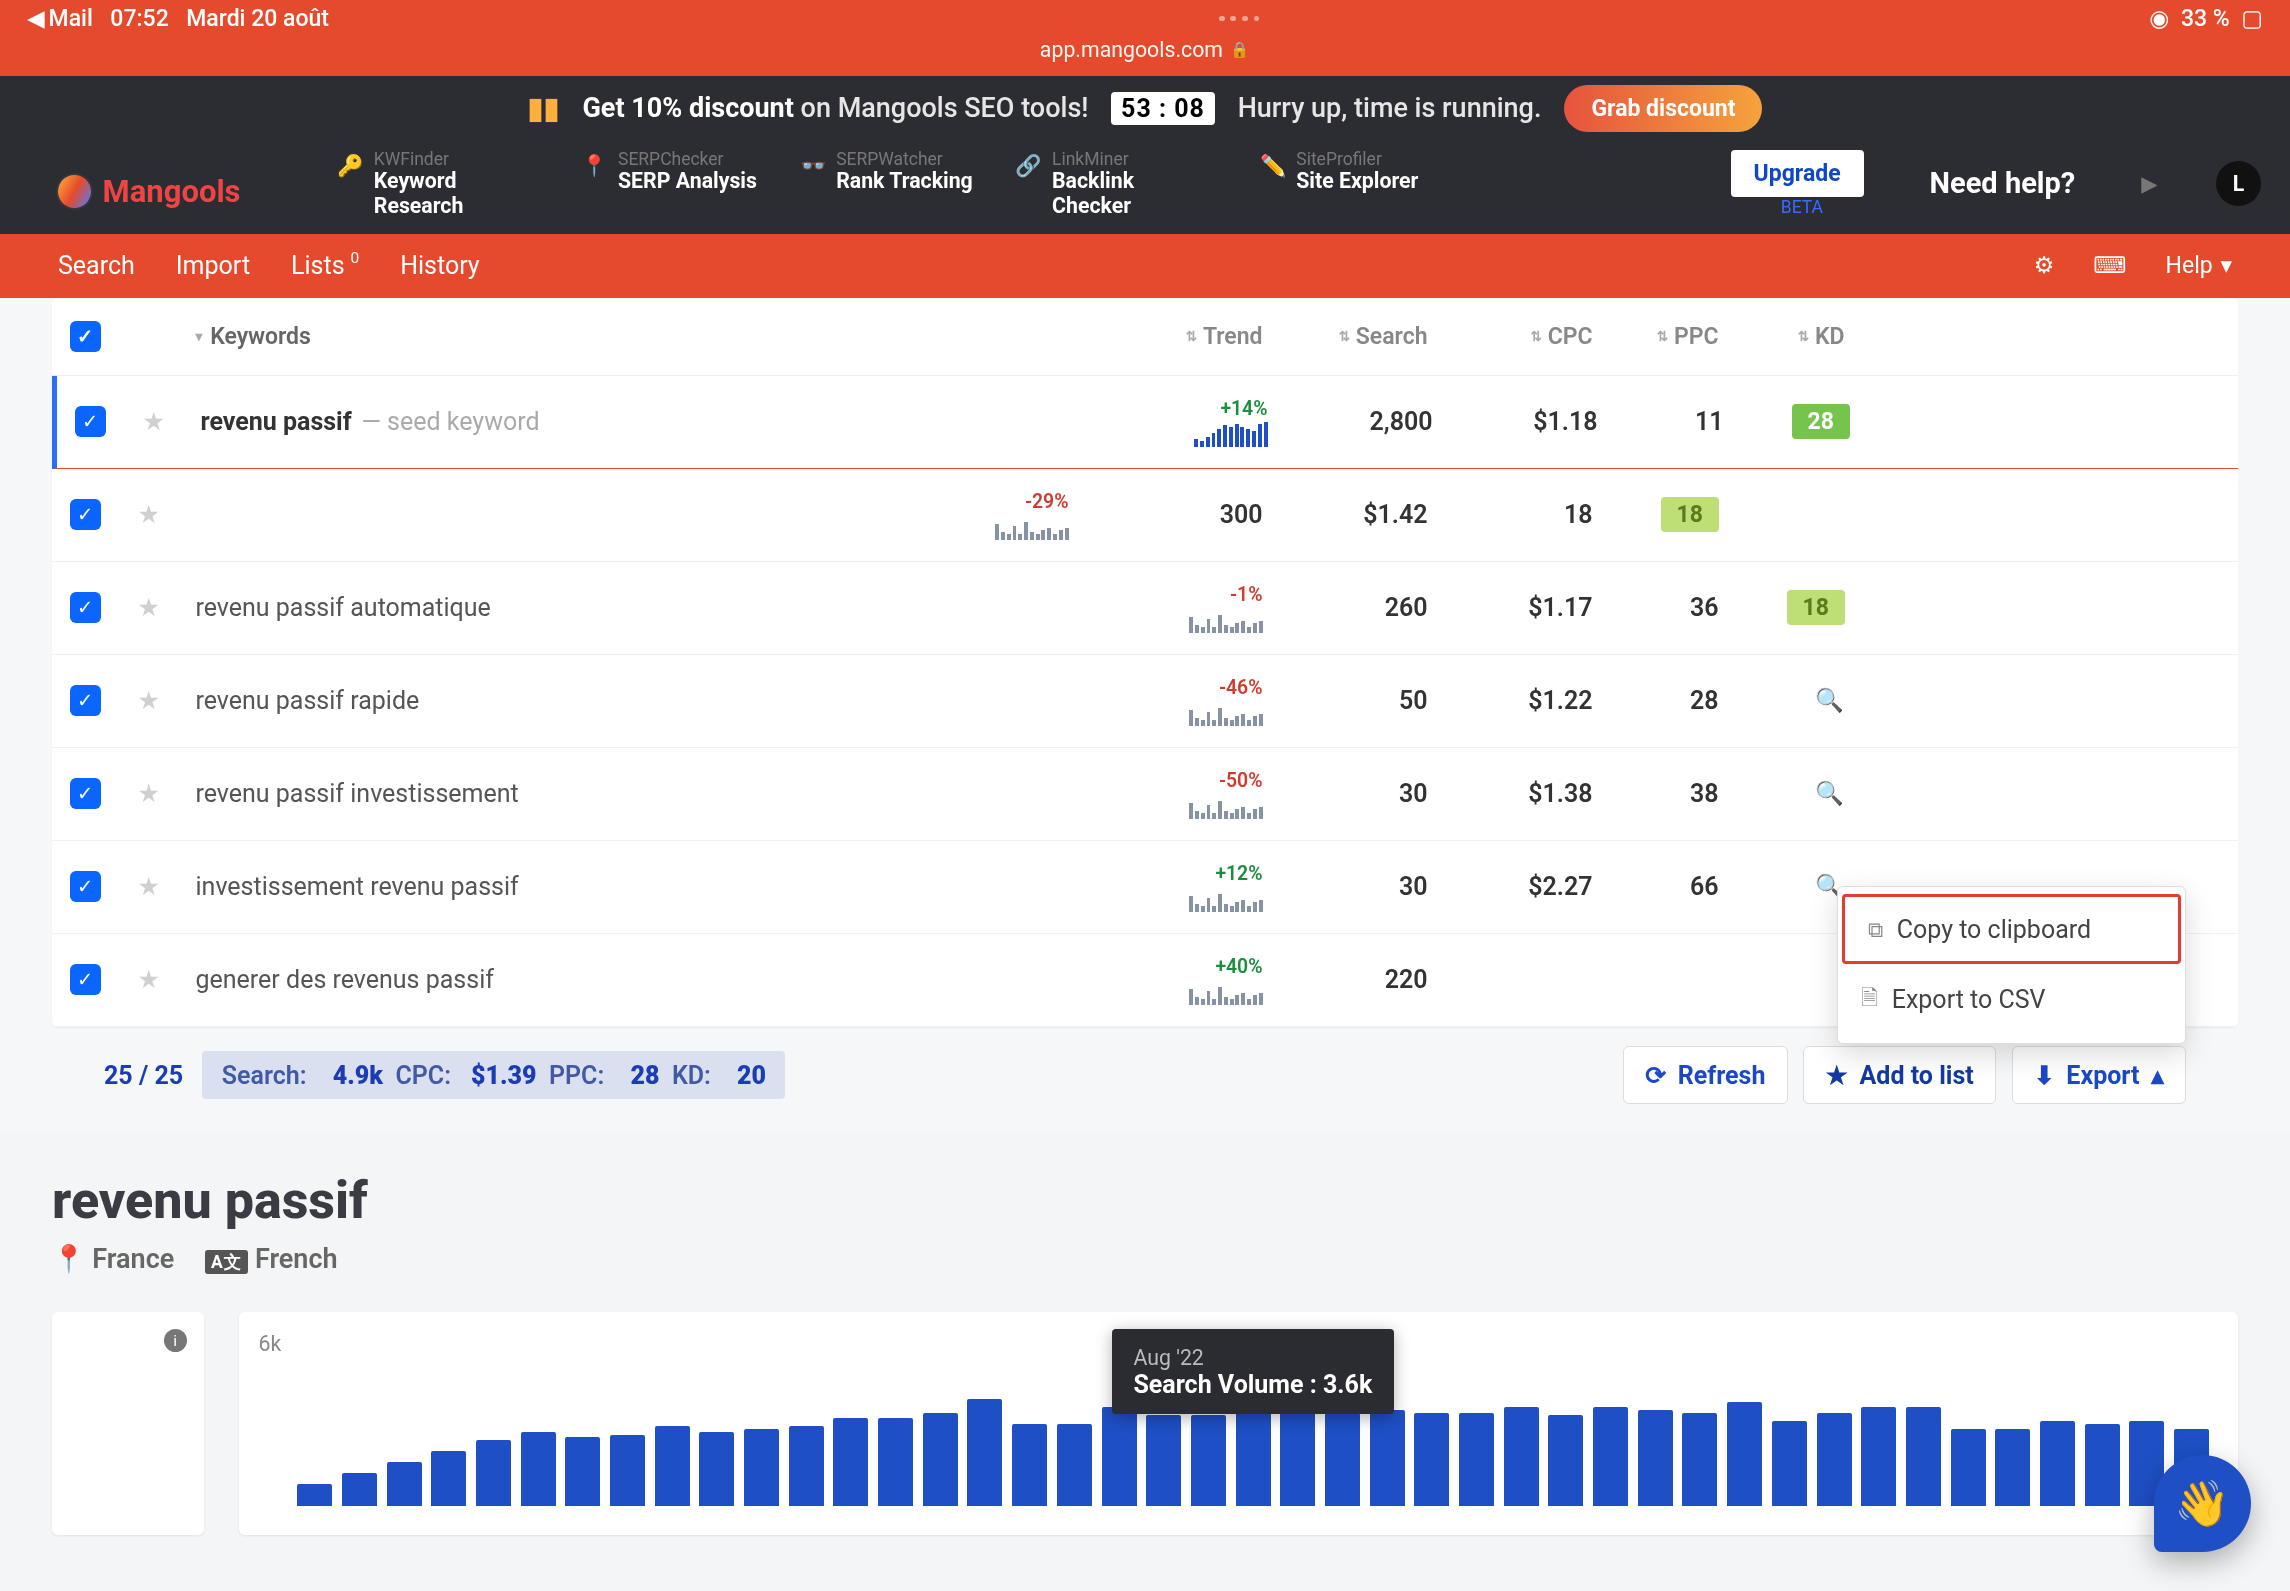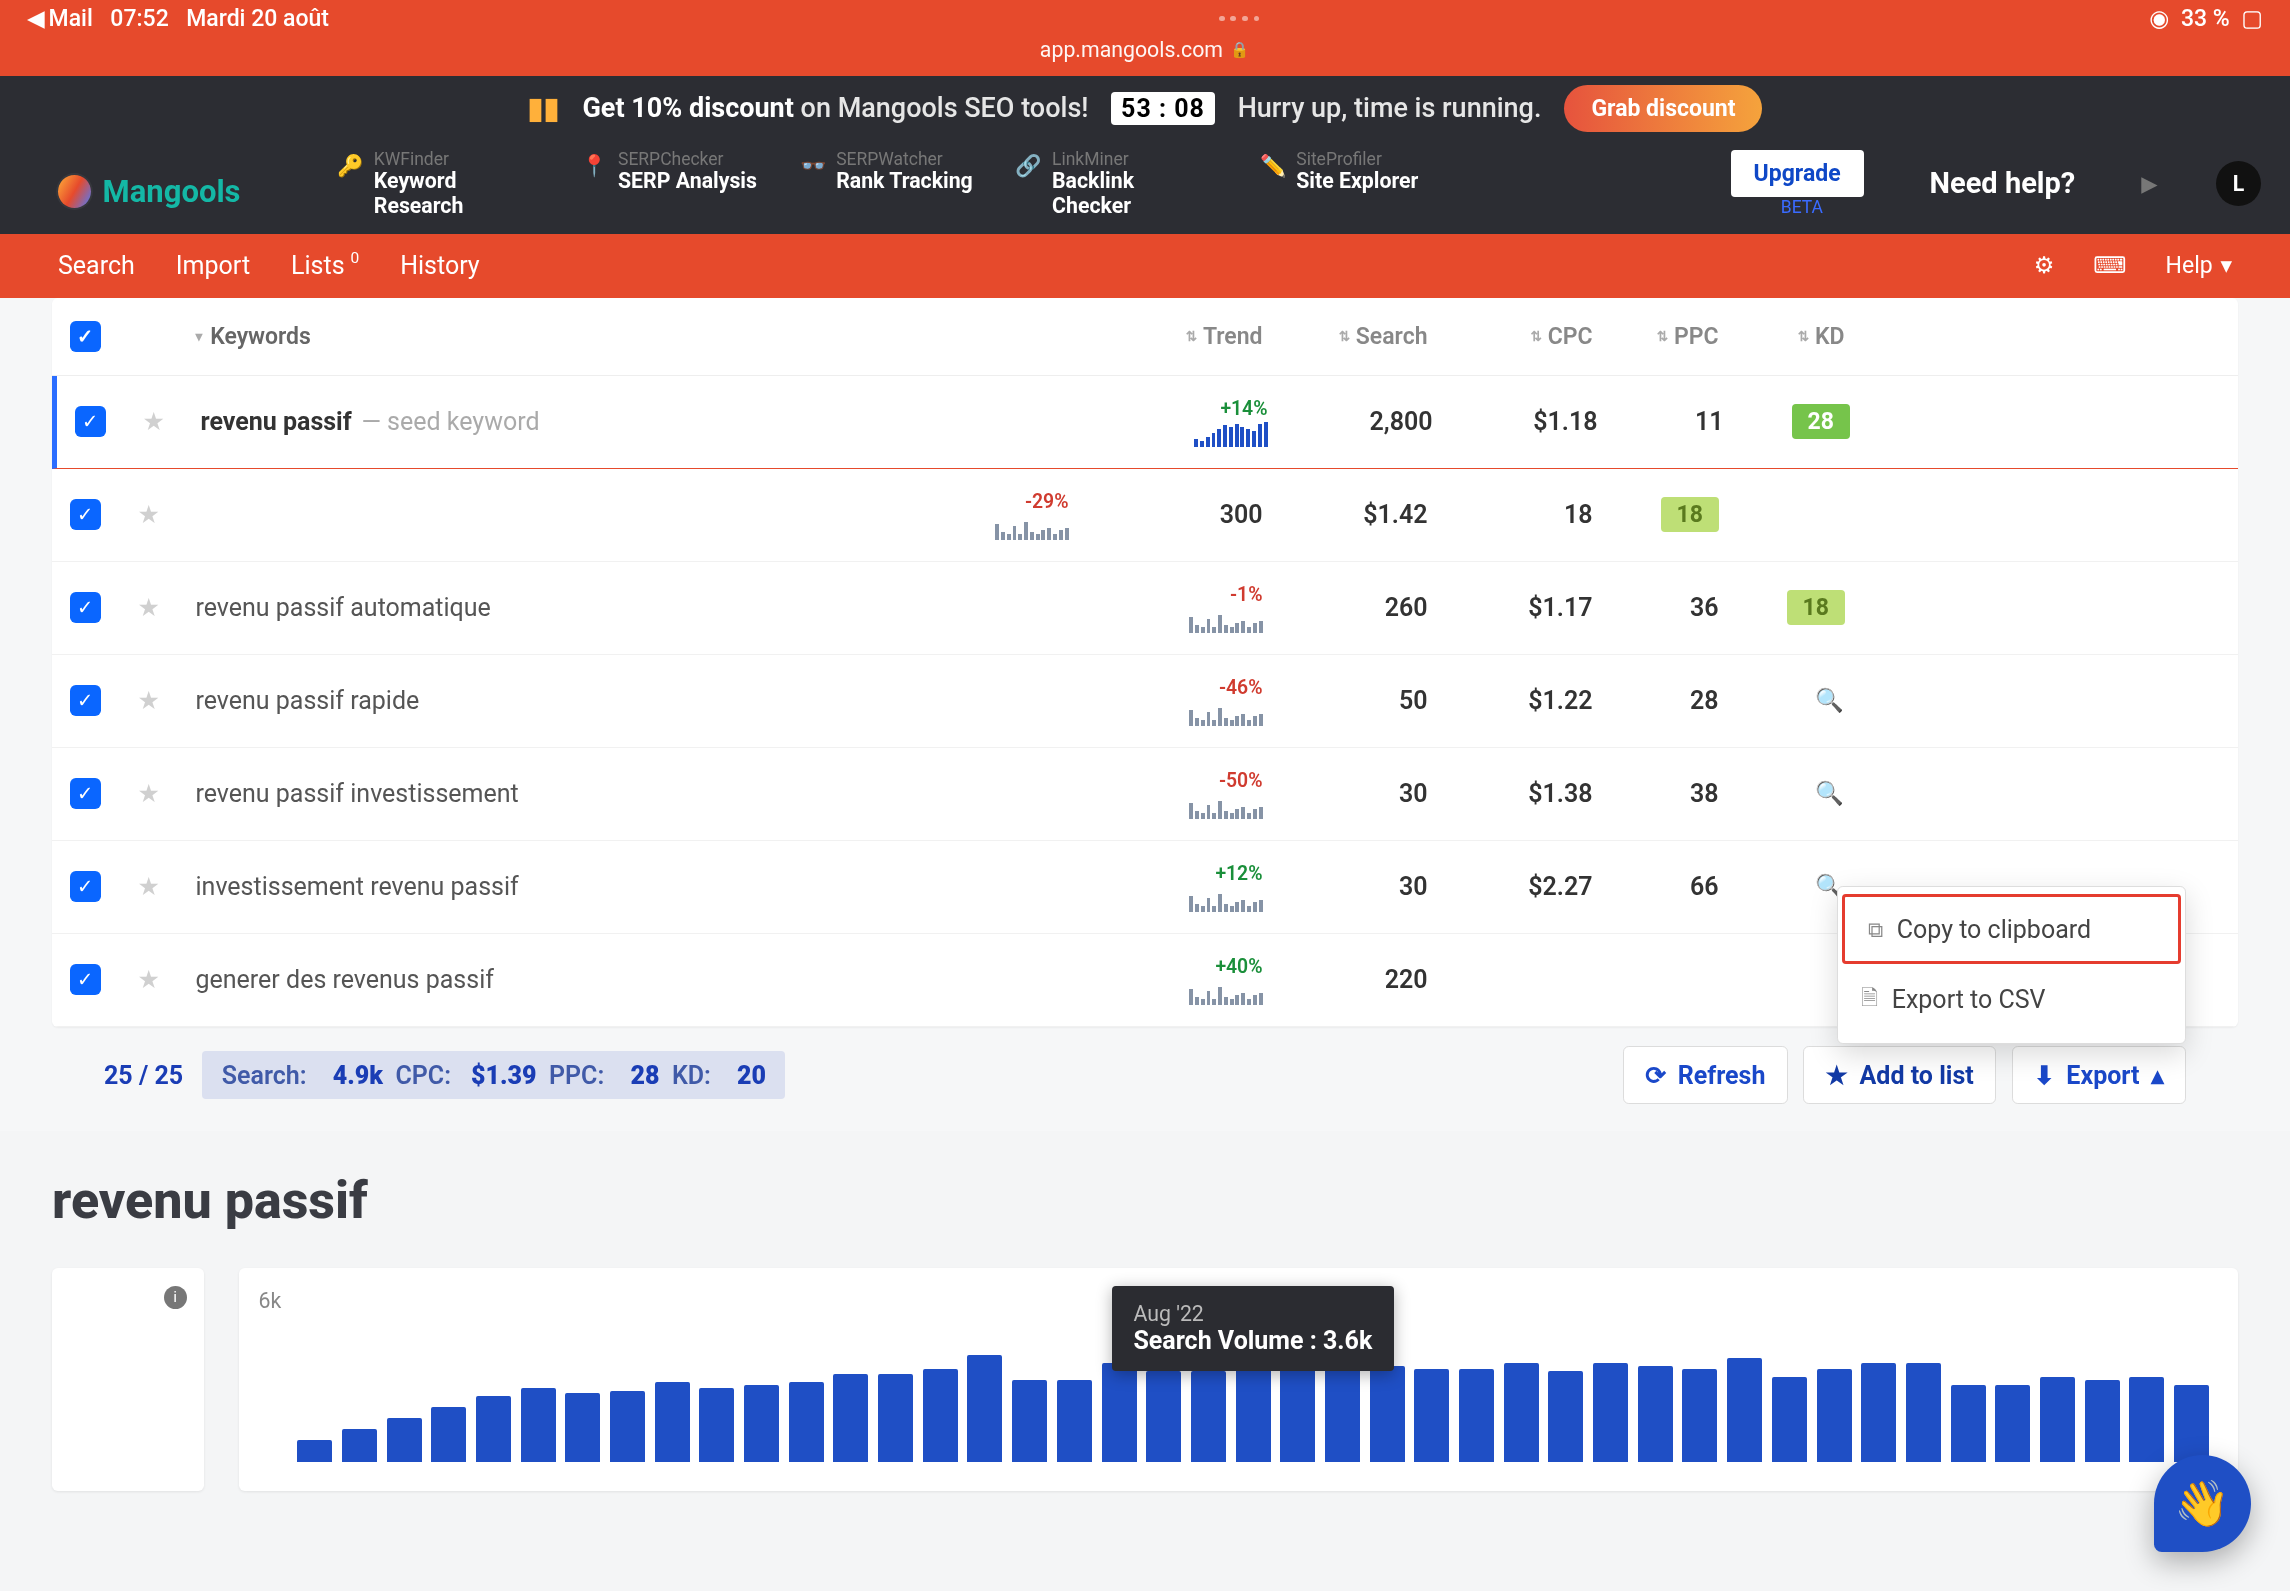--- a/index.html
+++ b/index.html
@@ -77,21 +77,21 @@
   }
 
   
   .dark-nav {
     background:#2c2d33;
     display:flex;
     align-items:center;
     padding:7.8px 29px 15.5px 58px;
     gap:39px;
   }
-  .logo { display:flex; align-items:center; gap:11.6px; font-weight:700; font-size:31px; color:#14b8a6;margin-top:16px;}
+  .logo { display:flex; align-items:center; gap:11.6px; font-weight:700; font-size:31px; color:#ef4444;margin-top:16px;}
   .logo .shape { width:33px; height:33px; border-radius:50%; background:linear-gradient(120deg,#ffb03a,#e64a2c,#4a7dff); box-shadow:0 0 0 1.9px rgba(255,255,255,0.05);}
   .tools { display:flex; gap:43px; flex:1; margin-left:58px;}
   .tool { display:flex; align-items:flex-start; gap:9.7px;}
   .tool .icon { color:#ffa73a; font-size:21.3px; margin-top:3.9px;}
   .tool .text small { color:#777; font-size:17.5px; display:block;}
   .tool .text strong { color:#fff; font-size:21.3px; line-height:1.15; display:block; max-width:165px;}
   .upgrade-btn { background:#fff; color:#0f48c7; font-weight:700; border-radius:3.9px; padding:9.7px 23px; font-size:23px; cursor:pointer;}
   .beta-label { color:#3a6bff; font-size:17.5px; margin-left:9.7px;}
   .need-help { color:#fff; font-size:29px; font-weight:700; line-height:1.1; text-align:center; margin:0 27px; cursor:pointer;}
   .arrow-icon { color:#777; font-size:21.3px; cursor:pointer;}
@@ -636,20 +636,24 @@
       <div class="item">
           <span class="icon">🗎</span>
           <span>Export to CSV</span>
         </div>
     </div>
   </div>
 </div>
 
 <div class="detail">
   <h1>revenu passif</h1>
+  <div class="loc-lang">
+    <span><span class="pin">📍</span> <span>France</span></span>
+    <span><span class="lang-badge">A文</span> <span>French</span></span>
+  </div>
 
   <div class="cards">
     <div class="card kd-card">
       <span class="info-i">i</span>
     </div>
 
     <div class="card chart-card">
       <span class="y6k">6k</span>
       <div class="bars" id="bars-mount">
           <div class="b" style="height: 22px;"></div>

